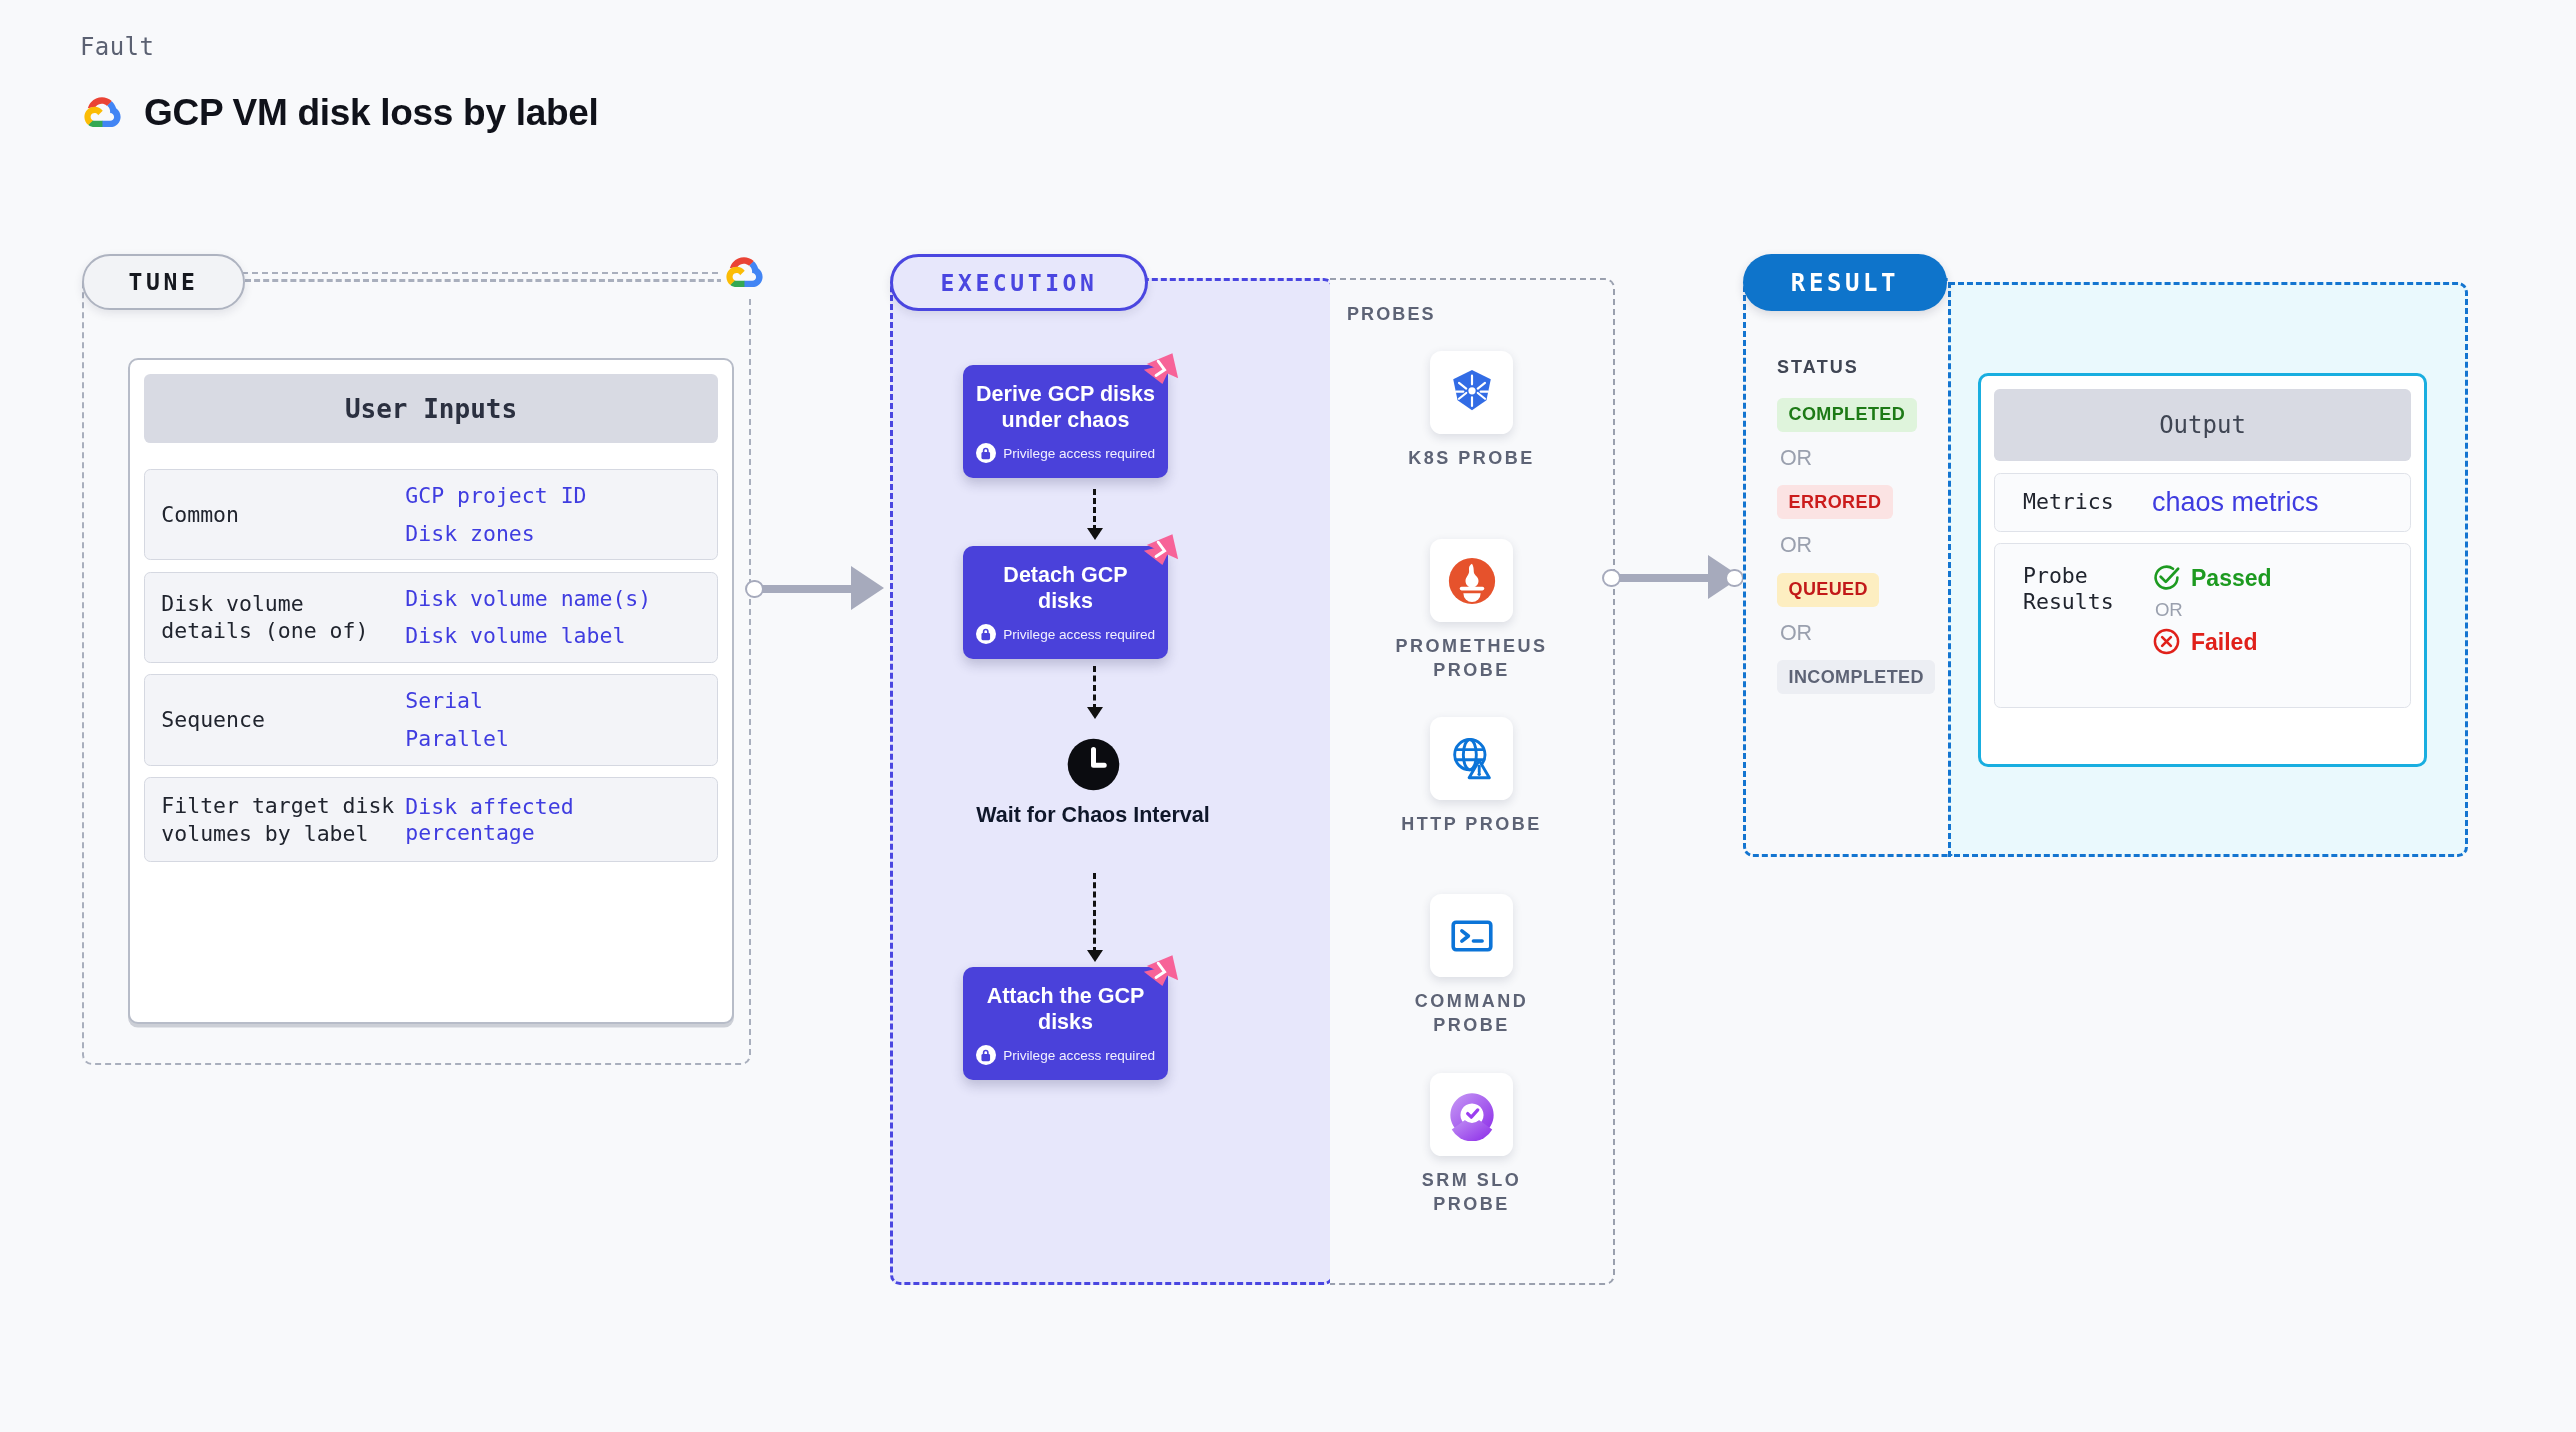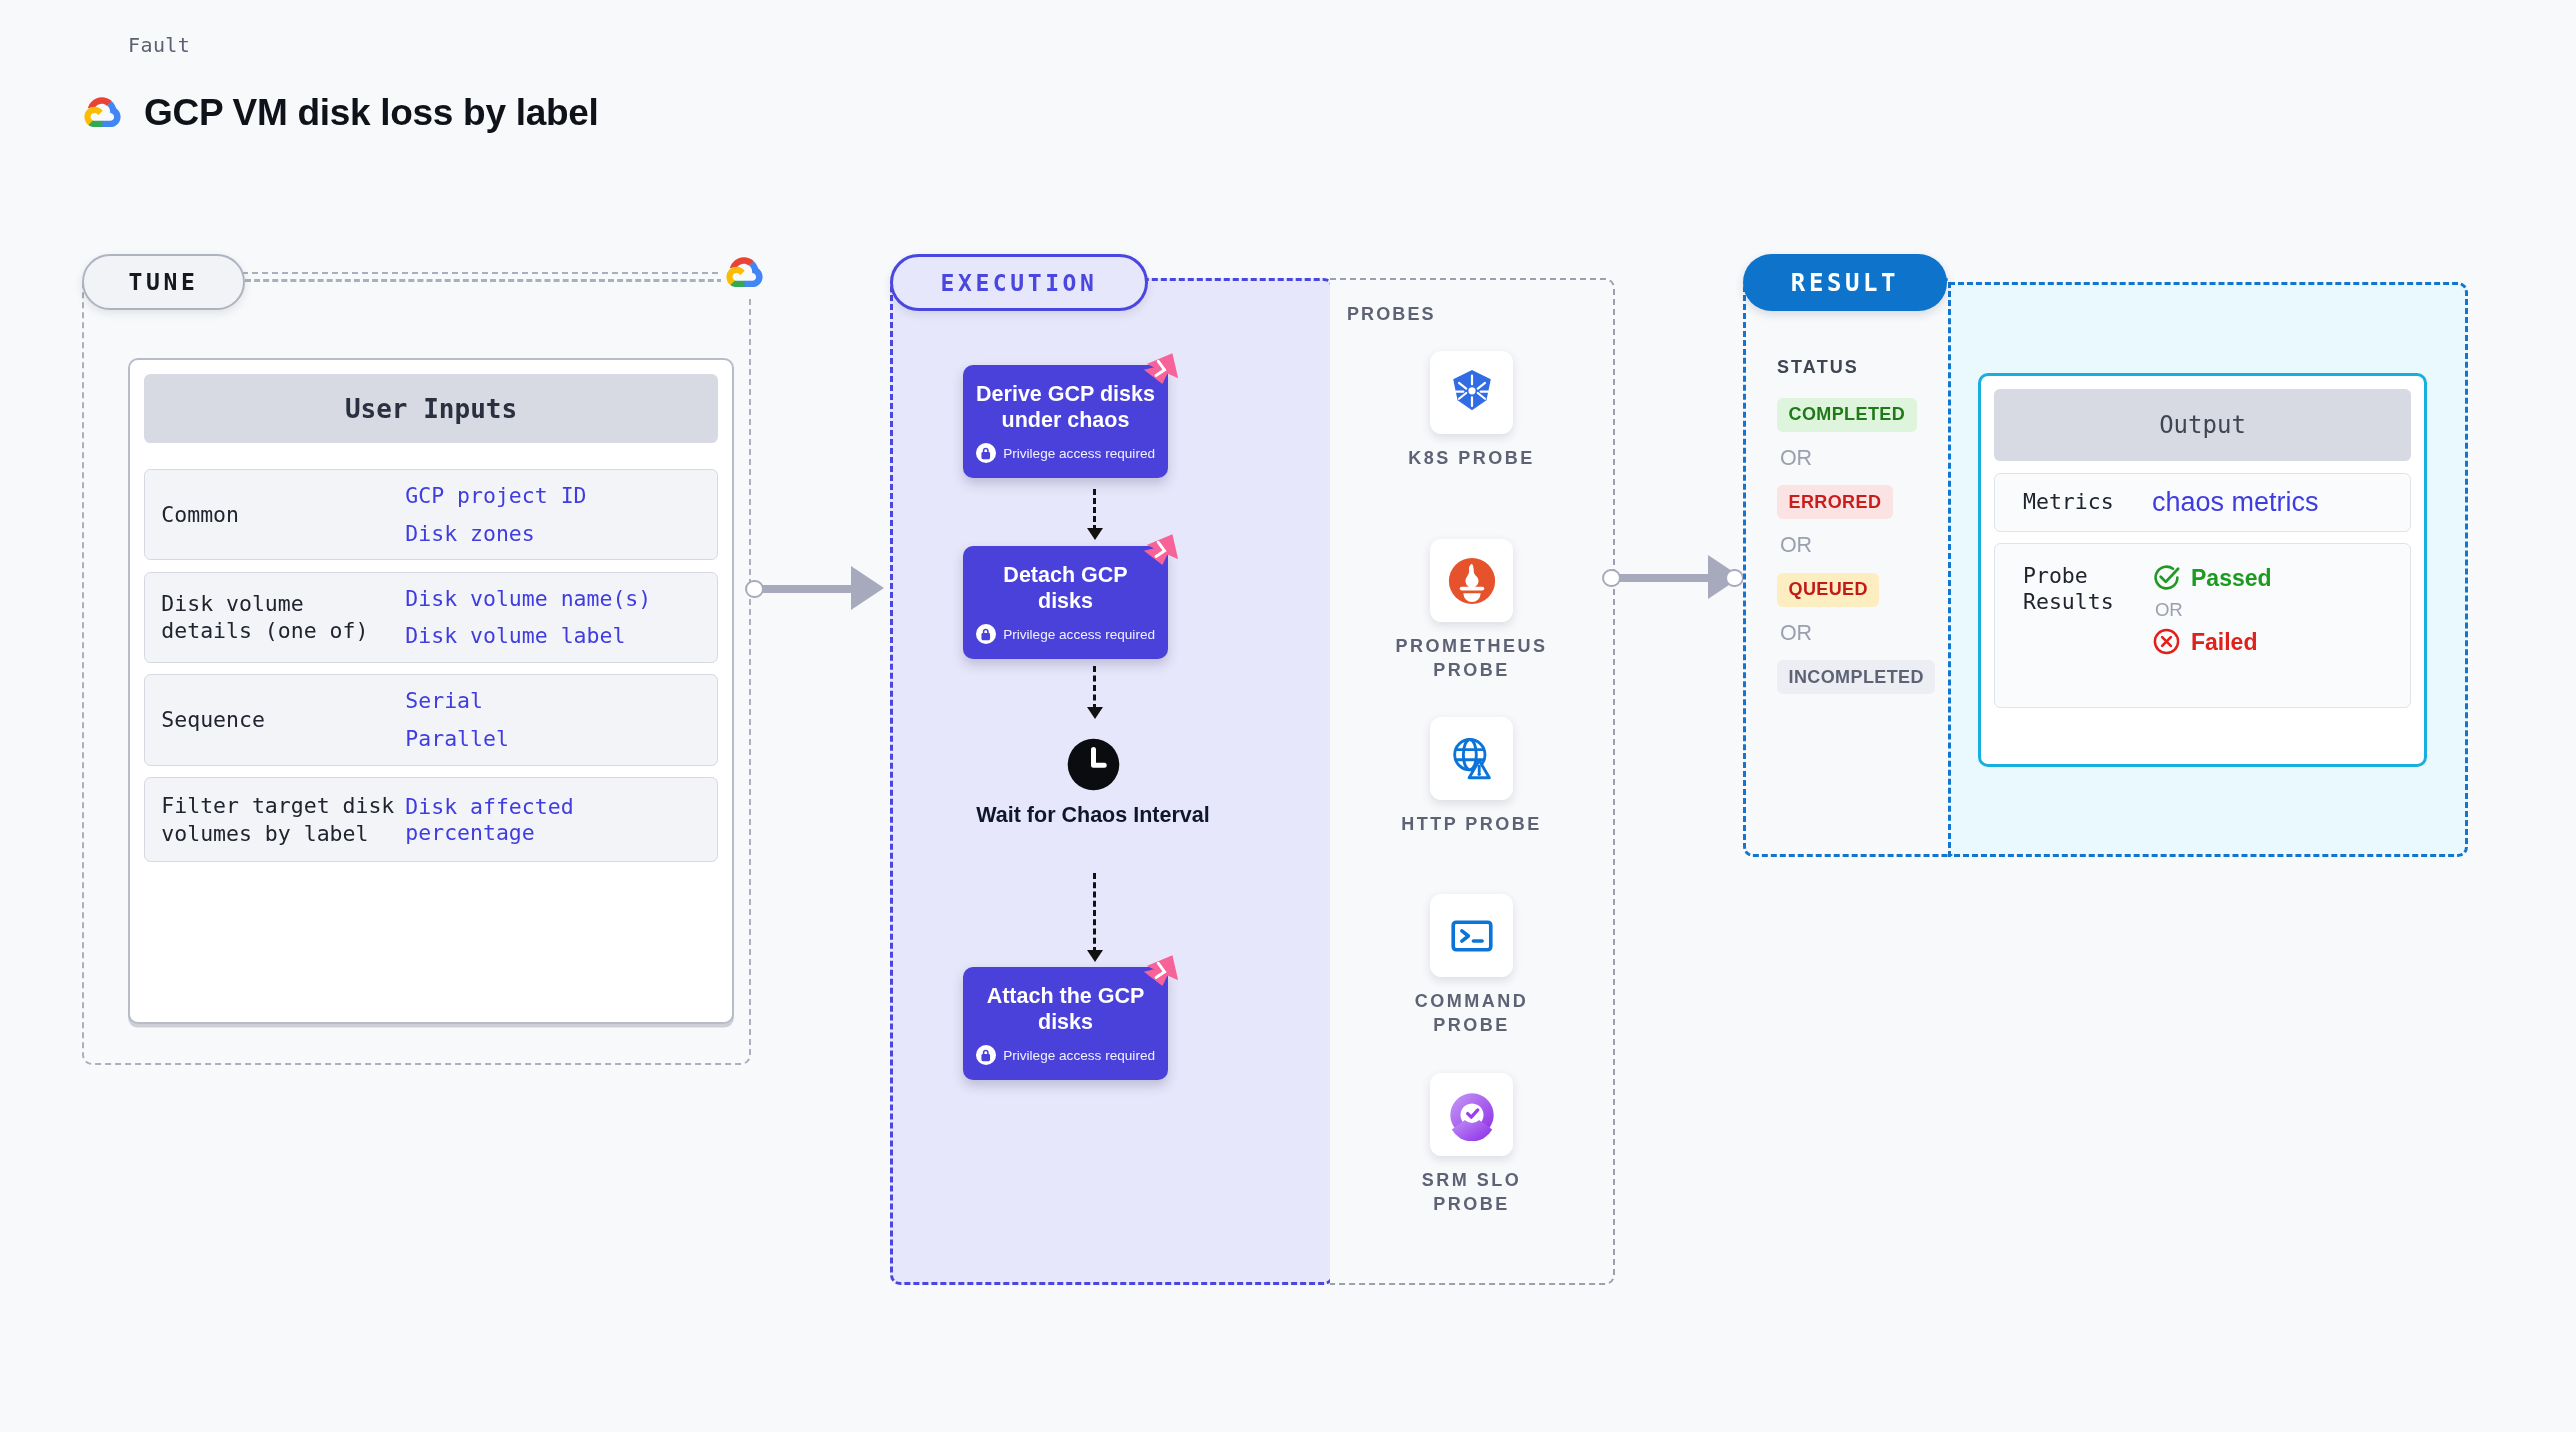--- a/index.html
+++ b/index.html
@@ -8,21 +8,21 @@
     background: #f8f9fb;
     font-family: "Liberation Sans", sans-serif;
     overflow: hidden;
   }
   .stage { position: relative; width: 2576px; height: 1432px; }
 
   
   .hdr-fault {
     position: absolute; left: 80px; top: 33px;
     font-family: "DejaVu Sans Mono", monospace;
-    font-size: 20px; color: #5b6172; letter-spacing: 0.4px; margin-left: 48px;
+    font-size: 24px; color: #5b6172; letter-spacing: 0.4px;
   }
   .hdr-row { position: absolute; left: 80px; top: 92px; display: flex; align-items: center; gap: 20px; }
   .hdr-title { font-size: 37px; font-weight: 700; color: #10121a; letter-spacing: -0.3px; }
   .gcp-logo { display: block; }
 
   
   .panel { position: absolute; }
 
   .tune-panel {
     left: 82px; top: 272px; width: 669px; height: 793px;

